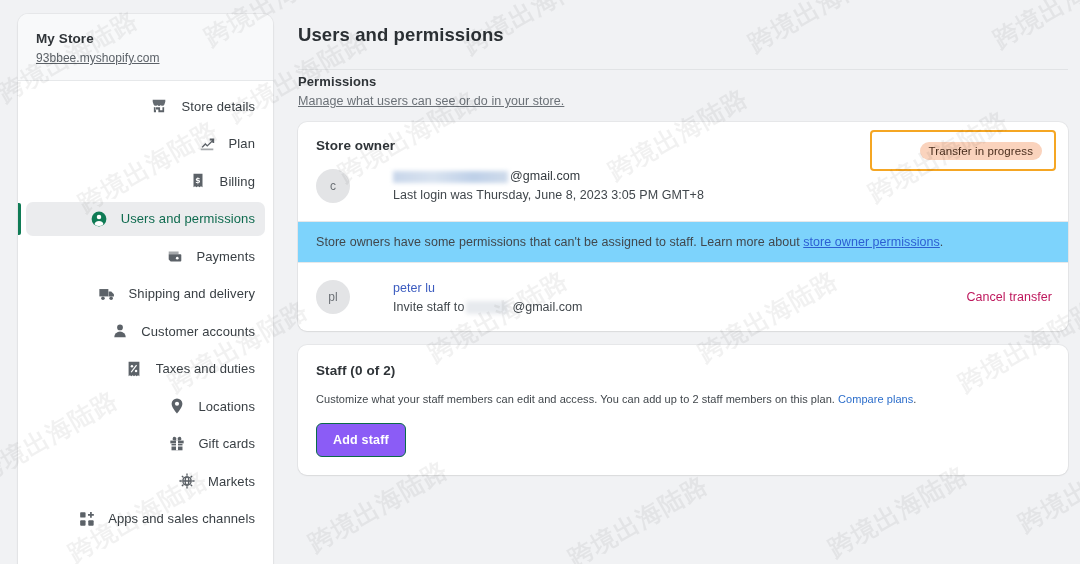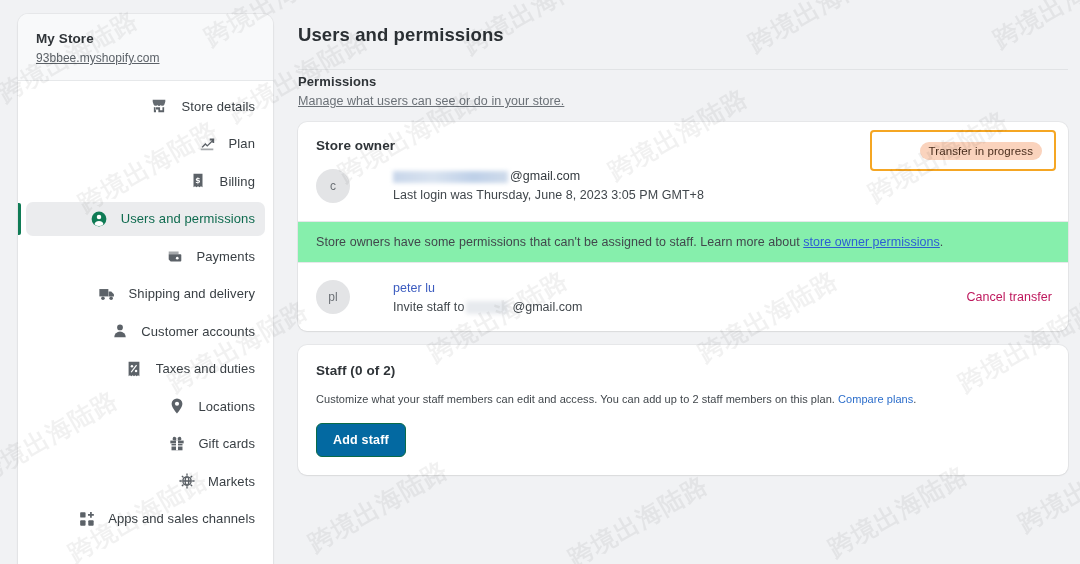--- a/index.html
+++ b/index.html
@@ -163,41 +163,41 @@
     vertical-align: middle;
     margin-right: 2px;
   }
   .redact.sm { width: 42px; height: 13px; background: #e7eaee; margin: 0 4px 0 2px; }
   .email-txt { font-size: 12.5px; color: #343a3f; letter-spacing: .05px; }
   .sub-txt { font-size: 12.5px; color: #41474c; letter-spacing: .05px; }
 
   .divider { height: 1px; background: #e6e8ea; }
 
   .note-row {
-    background: #86efac;
+    background: #7dd3fc;
     padding: 13px 18px;
     font-size: 12.5px; color: #41474c;
     letter-spacing: .05px;
   }
   .link { color: #2c5fd3; text-decoration: underline; }
   .link-plain { color: #2c6ecb; text-decoration: none; }
 
   .invite-row { display: flex; align-items: center; gap: 13px; padding: 14px 18px; position: relative; }
   .name-link { font-size: 12.5px; color: #3b5bbf; letter-spacing: .05px; }
   .cancel-link {
     position: absolute; right: 16px; top: 50%; transform: translateY(-50%);
     font-size: 12.5px; color: #be185d; letter-spacing: .05px;
   }
 
   .staff-card { padding: 18px; }
   .staff-desc { font-size: 11px; color: #41474c; margin-top: 15px; letter-spacing: .05px; }
   .btn-primary {
     margin-top: 18px;
     display: inline-block;
-    background: #0369a1;
+    background: #8b5cf6;
     color: #fff;
     font-size: 12.5px; font-weight: 700;
     padding: 9px 16px;
     border-radius: 6px;
     border: 1px solid #0a6b48;
     letter-spacing: .2px;
     cursor: pointer;
   }
 </style>
 </head>

